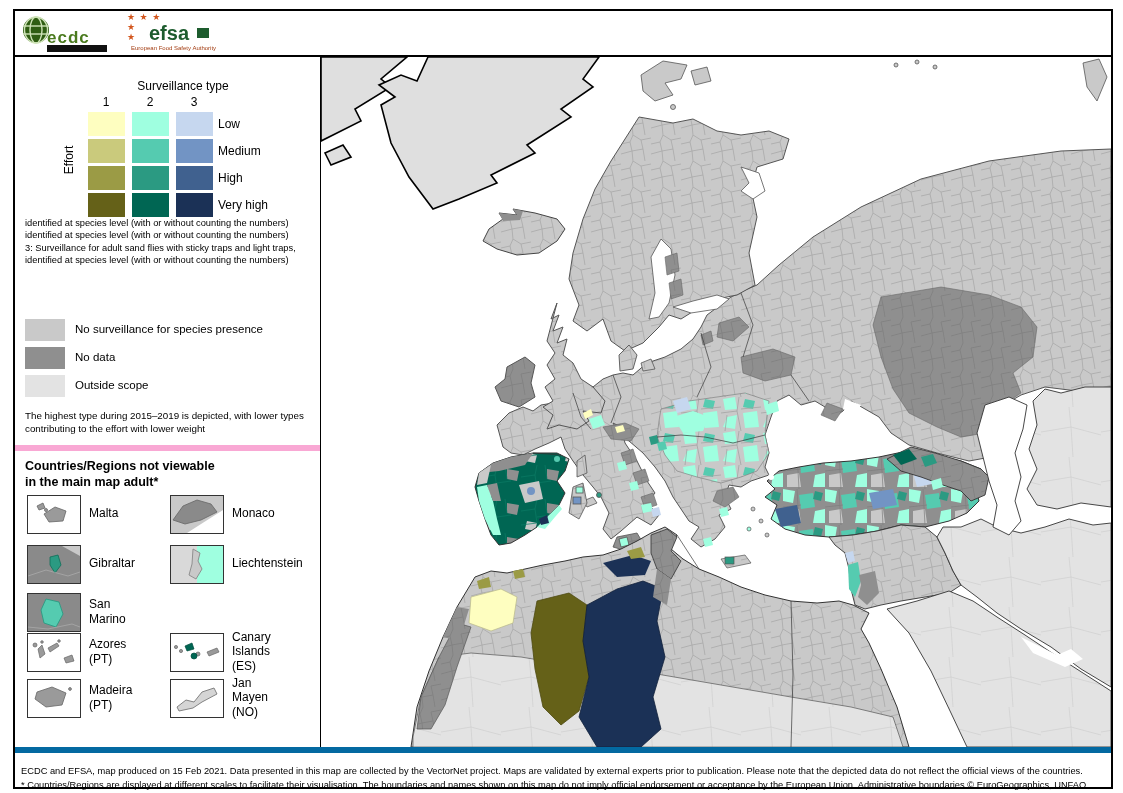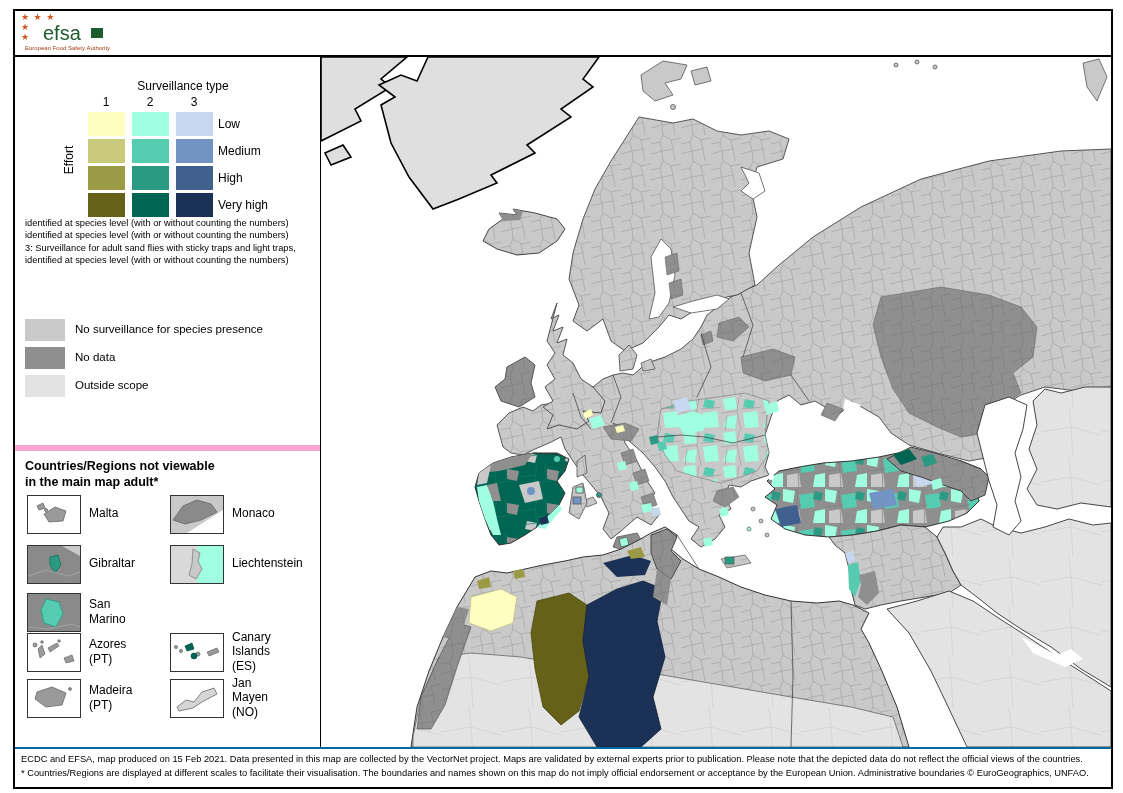--- a/index.html
+++ b/index.html
@@ -7,21 +7,21 @@
   #frame{position:absolute;left:13px;top:9px;width:1096px;height:776px;border:2px solid #000;background:#fff;}
   
   #header{position:absolute;left:0;top:0;width:100%;height:46px;border-bottom:2px solid #000;box-sizing:border-box;}
   #logos{position:absolute;left:6px;top:3px;height:40px;display:flex;align-items:center;gap:14px;}
   .ecdc-wrap{position:relative;width:92px;height:40px;}
   .ecdc-globe{position:absolute;left:0;top:1px;}
   .ecdc-text{position:absolute;left:26px;top:14px;font-size:17px;font-weight:bold;color:#4a7a1e;letter-spacing:1px;}
   .ecdc-bar{position:absolute;left:26px;top:31px;width:60px;height:7px;background:#111;}
   .efsa-wrap{position:relative;width:120px;height:40px;}
   .efsa-stars{position:absolute;left:0;top:-2px;font-size:9px;color:#d2561e;letter-spacing:1px;}
-  .efsa-text{position:absolute;left:22px;top:8px;font-size:20px;font-weight:normal;color:#1d5c2e;}
+  .efsa-text{position:absolute;left:22px;top:8px;font-size:20px;font-weight:bold;color:#1d5c2e;}
   .efsa-block{position:absolute;left:70px;top:14px;width:12px;height:10px;background:#1d5c2e;}
   .efsa-sub{position:absolute;left:4px;top:31px;font-size:6px;color:#a33d12;white-space:nowrap;}
   #title{position:absolute;left:306px;right:0;top:0;height:46px;display:flex;align-items:center;justify-content:center;font-size:20px;}
   
   #main{position:absolute;left:0;top:46px;width:100%;bottom:40px;}
   #sidebar{position:absolute;left:0;top:0;width:306px;height:100%;border-right:1px solid #000;box-sizing:border-box;background:#fff;}
   #mapbox{position:absolute;left:306px;top:0;right:0;bottom:0;overflow:hidden;background:#fff;}
   #mapbox svg{display:block;}
   #legend-section{position:absolute;left:0;top:0;width:100%;height:394px;border-bottom:6px solid #f9a8d4;box-sizing:border-box;}
   #inset-section{position:absolute;left:0;top:394px;width:100%;bottom:0;}
@@ -33,29 +33,42 @@
   .rowlab{position:absolute;left:203px;font-size:12px;}
   .typenotes{position:absolute;left:10px;top:160px;width:292px;font-size:9.3px;line-height:1.32;}
   .gItem .gsw{position:absolute;left:10px;width:40px;height:22px;}
   .gItem .glab{position:absolute;left:60px;font-size:11.5px;}
   .lg-note{position:absolute;left:10px;top:352px;width:290px;font-size:9.8px;line-height:1.35;}
   .inset-title{position:absolute;left:10px;top:8px;font-size:12.5px;font-weight:bold;line-height:1.25;}
   .inset-item{position:absolute;}
   .inset-box{position:absolute;left:0;top:0;width:52px;height:37px;border:1px solid #333;background:#fff;overflow:hidden;}
   .inset-label{position:absolute;left:62px;top:0;height:37px;display:flex;flex-direction:column;justify-content:center;font-size:12px;line-height:1.2;text-align:left;}
   
-  #footer{position:absolute;left:0;bottom:0;width:100%;height:40px;border-top:2px solid #0369a1;box-sizing:border-box;padding:4px 6px;font-size:9.3px;line-height:1.5;}
+  #footer{position:absolute;left:0;bottom:0;width:100%;height:40px;border-top:6px solid #0369a1;box-sizing:border-box;padding:12px 6px;font-size:9.3px;line-height:1.5;}
 </style>
 </head>
 <body>
 
 <div id="frame">
 
   <div id="header">
     <div id="logos">
+      <div class="ecdc-wrap">
+        <svg class="ecdc-globe" width="30" height="30" viewBox="0 0 30 30">
+          <circle cx="15" cy="15" r="13" fill="#2f5d12"></circle>
+          <g stroke="#cfe3b8" stroke-width="1.4" fill="none">
+            <ellipse cx="15" cy="15" rx="6" ry="13"></ellipse>
+            <ellipse cx="15" cy="15" rx="11.5" ry="13"></ellipse>
+            <line x1="2" y1="11" x2="28" y2="11"></line>
+            <line x1="2" y1="19" x2="28" y2="19"></line>
+          </g>
+        </svg>
+        <span class="ecdc-text">ecdc</span>
+        <span class="ecdc-bar"></span>
+      </div>
       <div class="efsa-wrap">
         <span class="efsa-stars">★ ★ ★<br>★<br>★</span>
         <span class="efsa-text">efsa</span>
         <span class="efsa-block"></span>
         <span class="efsa-sub">European Food Safety Authority</span>
       </div>
     </div>
   </div>
 
   <div id="main">
@@ -101,20 +114,21 @@
         </div>
         <div class="gItem">
           <div class="gsw" style="top: 290px; background-color: rgb(143, 143, 143);"></div>
           <div class="glab" style="top:294px">No data</div>
         </div>
         <div class="gItem">
           <div class="gsw" style="top: 318px; background-color: rgb(227, 227, 227);"></div>
           <div class="glab" style="top:322px">Outside scope</div>
         </div>
 
+        <div class="lg-note">The highest type during 2015–2019 is depicted, with lower types contributing to the effort with lower weight</div>
       </div>
 
       <div id="inset-section">
         <div class="inset-title">
           <div>Countries/Regions not viewable</div>
           <div>in the main map adult*</div>
         </div>
 
         <div class="inset-item" style="left:12px;top:44px">
           <div class="inset-box">

